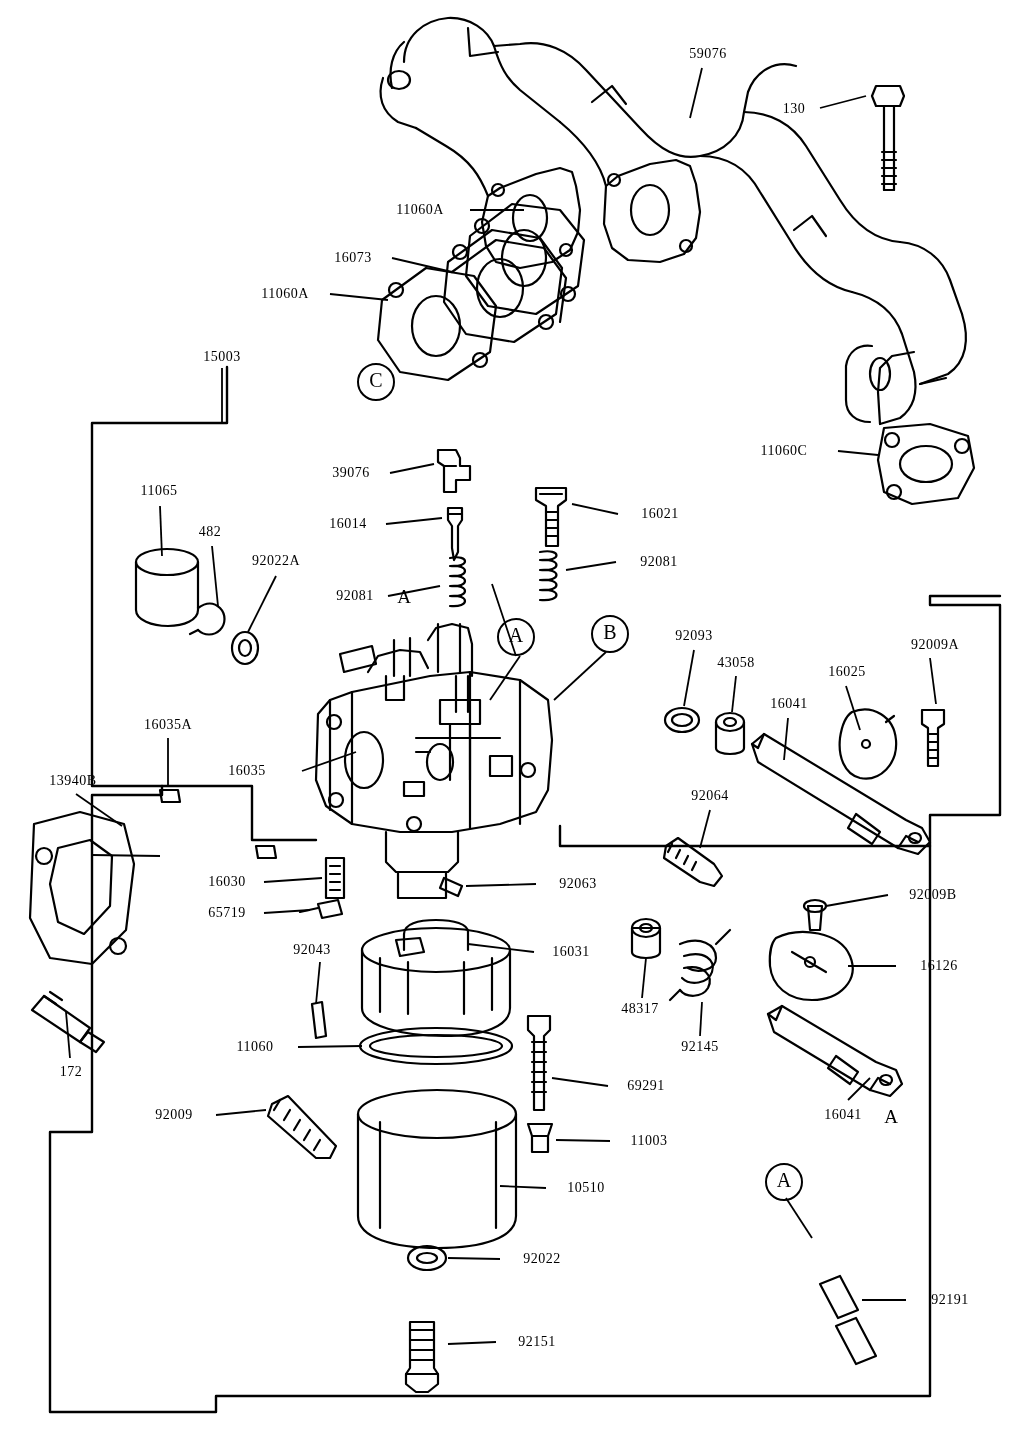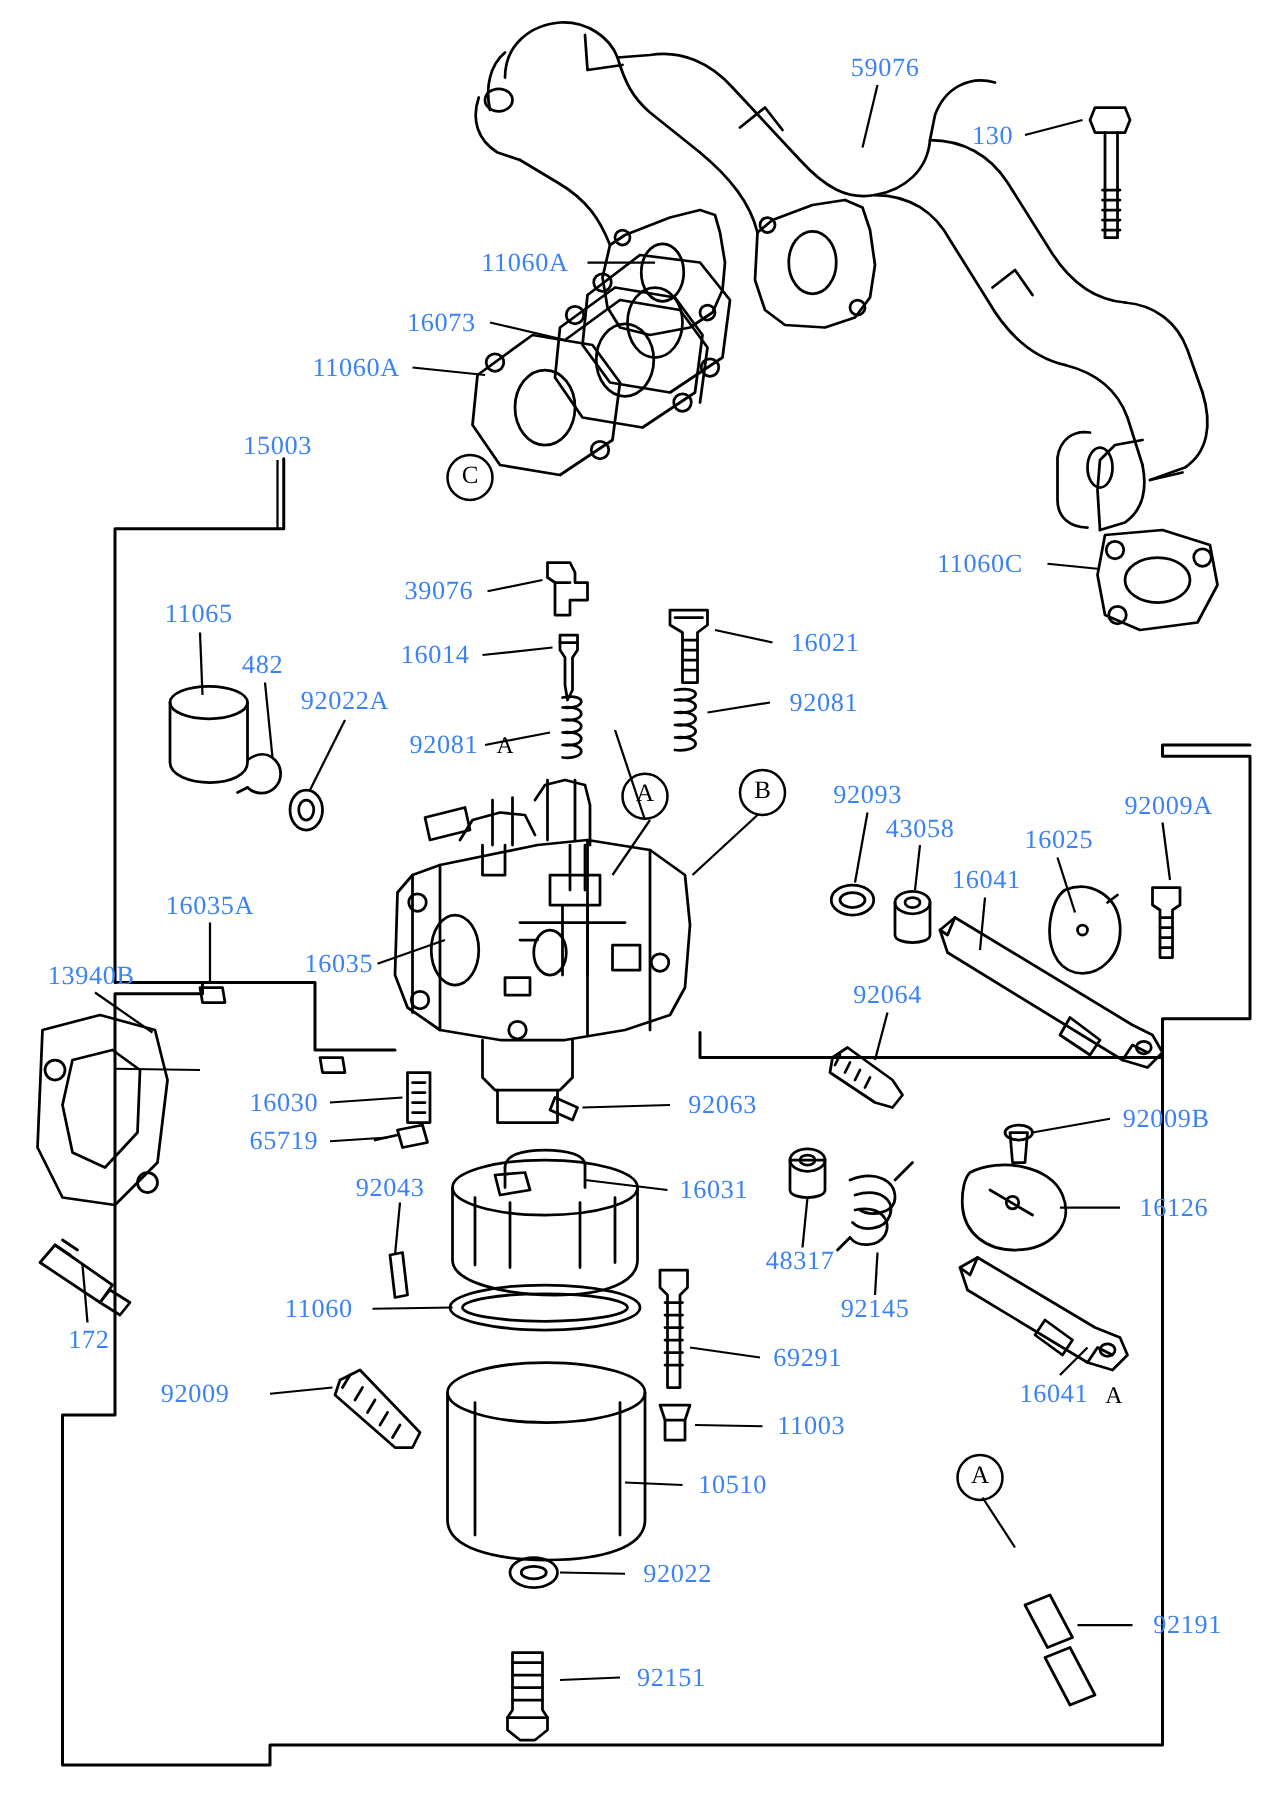--- a/index.html
+++ b/index.html
@@ -20,23 +20,23 @@
   #art {
     position: absolute;
     left: 0;
     top: 0;
     width: 1019px;
     height: 1437px;
   }
   .lbl {
     position: absolute;
     font-family: "Liberation Serif", serif;
-    font-size: 21px;
+    font-size: 14px;
     letter-spacing: 0.5px;
-    color: #3b82f6;
+    color: #000000;
     white-space: nowrap;
     transform: translate(-50%, -50%);
     user-select: none;
   }
   .callout {
     position: absolute;
     font-family: "Liberation Serif", serif;
     font-size: 20px;
     color: #000;
     width: 34px;
@@ -476,37 +476,37 @@
   <div class="lbl" style="left:210px;top:532px">482</div>
   <div class="lbl" style="left:276px;top:561px">92022A</div>
   <div class="lbl" style="left:659px;top:562px">92081</div>
   <div class="lbl" style="left:355px;top:596px">92081</div>
   <div class="lbl" style="left:694px;top:636px">92093</div>
   <div class="lbl" style="left:935px;top:645px">92009A</div>
   <div class="lbl" style="left:736px;top:663px">43058</div>
   <div class="lbl" style="left:847px;top:672px">16025</div>
   <div class="lbl" style="left:789px;top:704px">16041</div>
   <div class="lbl" style="left:168px;top:725px">16035A</div>
-  <div class="lbl" style="left:271px;top:771px">16035</div>
+  <div class="lbl" style="left:247px;top:771px">16035</div>
   <div class="lbl" style="left:73px;top:781px">13940B</div>
   <div class="lbl" style="left:710px;top:796px">92064</div>
   <div class="lbl" style="left:227px;top:882px">16030</div>
   <div class="lbl" style="left:578px;top:884px">92063</div>
   <div class="lbl" style="left:933px;top:895px">92009B</div>
   <div class="lbl" style="left:227px;top:913px">65719</div>
   <div class="lbl" style="left:312px;top:950px">92043</div>
   <div class="lbl" style="left:571px;top:952px">16031</div>
   <div class="lbl" style="left:939px;top:966px">16126</div>
   <div class="lbl" style="left:255px;top:1047px">11060</div>
   <div class="lbl" style="left:640px;top:1009px">48317</div>
   <div class="lbl" style="left:700px;top:1047px">92145</div>
   <div class="lbl" style="left:646px;top:1086px">69291</div>
   <div class="lbl" style="left:71px;top:1072px">172</div>
   <div class="lbl" style="left:843px;top:1115px">16041</div>
-  <div class="lbl" style="left:156px;top:1115px">92009</div>
+  <div class="lbl" style="left:174px;top:1115px">92009</div>
   <div class="lbl" style="left:649px;top:1141px">11003</div>
   <div class="lbl" style="left:586px;top:1188px">10510</div>
   <div class="lbl" style="left:542px;top:1259px">92022</div>
   <div class="lbl" style="left:950px;top:1300px">92191</div>
   <div class="lbl" style="left:537px;top:1342px">92151</div>
 
   <div class="suffix" style="left:404px;top:597px">A</div>
   <div class="suffix" style="left:891px;top:1117px">A</div>
 
   <div class="callout" style="left:376px;top:382px">C</div>

